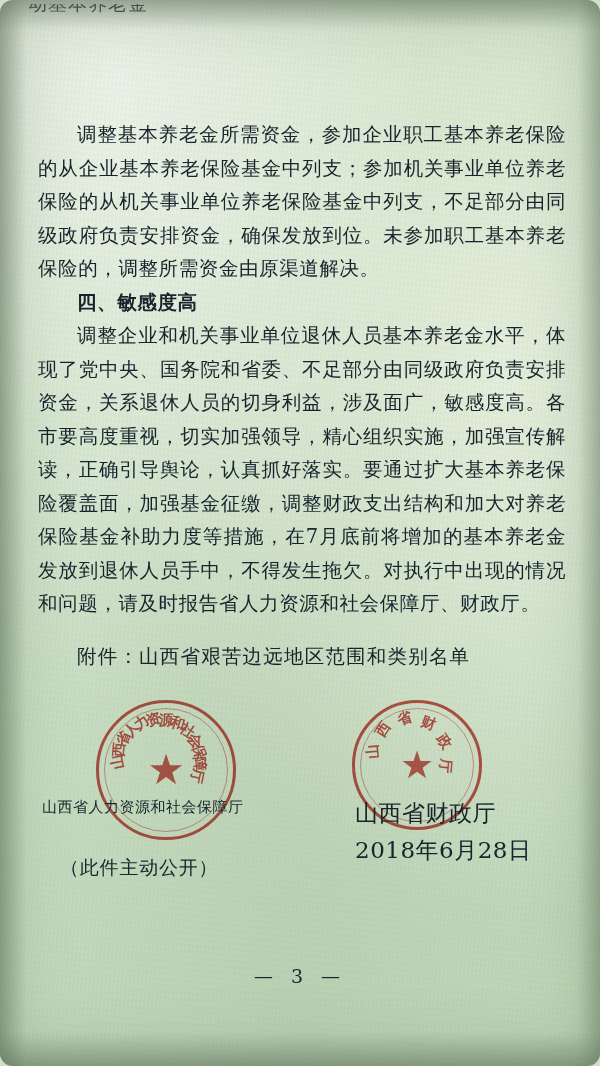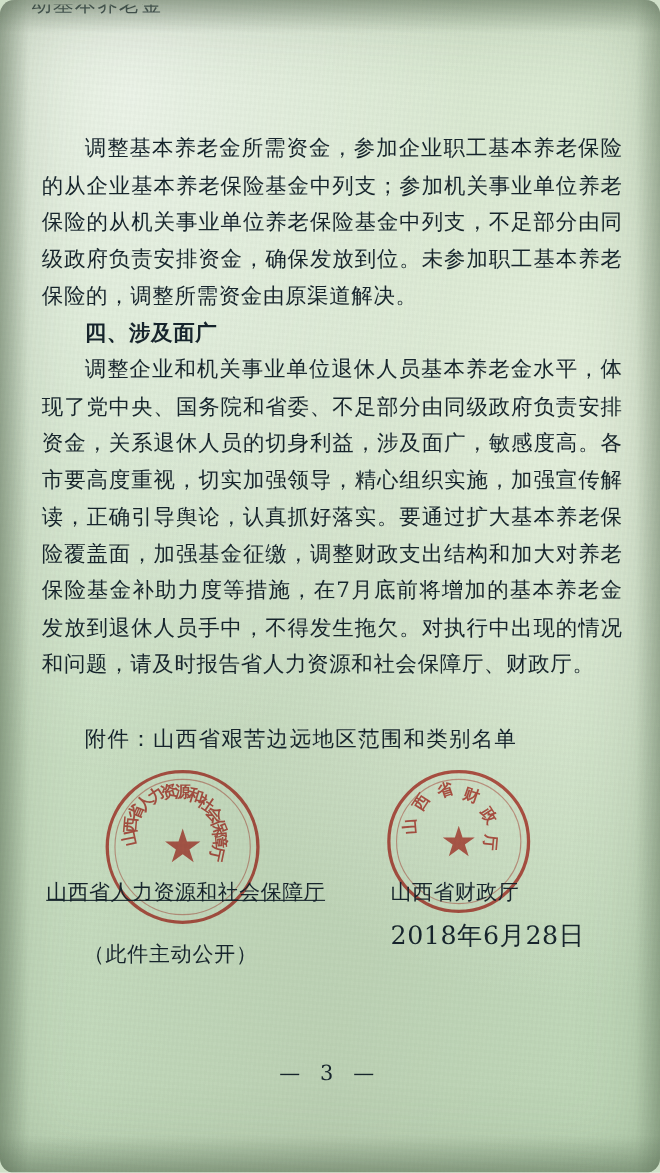--- a/index.html
+++ b/index.html
@@ -77,47 +77,46 @@
     margin: 0 0 0 0;
     text-indent: 2em;
     filter: blur(0.15px);
   }
   .para.heading {
     text-indent: 2em;
     font-weight: bold;
   }
   .para.attachment {
     text-indent: 2em;
-    margin-top: 34px;
+    margin-top: 19px;
     letter-spacing: 1.2px;
   }
 
   
   .sign-area {
     position: absolute;
     top: 780px;
     left: 0;
     width: 600px;
     height: 130px;
   }
   .sign-left {
     position: absolute;
     left: 42px;
     top: 18px;
-    font-size: 19px;
+    font-size: 15px;
     color: #16242c;
     letter-spacing: 0.5px;
     filter: blur(0.15px);
-    text-decoration: underline;
   }
   .sign-right {
     position: absolute;
     left: 355px;
     top: 18px;
-    font-size: 19px;
+    font-size: 23px;
     color: #16242c;
     letter-spacing: 0.5px;
     filter: blur(0.15px);
   }
   .sign-date {
     position: absolute;
     left: 355px;
     top: 55px;
     font-size: 23px;
     color: #16242c;
@@ -125,21 +124,20 @@
     filter: blur(0.15px);
   }
   .public-note {
     position: absolute;
     left: 60px;
     top: 855px;
     font-size: 19px;
     color: #16242c;
     letter-spacing: 0.8px;
     filter: blur(0.15px);
-    margin-left: 16px;
   }
 
   
   .seal {
     position: absolute;
     border-radius: 50%;
     border: 3.5px solid #c8352e;
     opacity: 0.82;
     mix-blend-mode: multiply;
   }
@@ -229,21 +227,21 @@
 
 <div class="page">
   <div class="texture"></div>
 
   <div class="top-cut">
     <span>动基本养老金</span>
   </div>
 
   <div class="body-text">
     <p class="para">调整基本养老金所需资金，参加企业职工基本养老保险的从企业基本养老保险基金中列支；参加机关事业单位养老保险的从机关事业单位养老保险基金中列支，不足部分由同级政府负责安排资金，确保发放到位。未参加职工基本养老保险的，调整所需资金由原渠道解决。</p>
-    <p class="para heading">四、涉及面广</p>
+    <p class="para heading">四、敏感度高</p>
     <p class="para">调整企业和机关事业单位退休人员基本养老金水平，体现了党中央、国务院和省委、不足部分由同级政府负责安排资金，关系退休人员的切身利益，涉及面广，敏感度高。各市要高度重视，切实加强领导，精心组织实施，加强宣传解读，正确引导舆论，认真抓好落实。要通过扩大基本养老保险覆盖面，加强基金征缴，调整财政支出结构和加大对养老保险基金补助力度等措施，在7月底前将增加的基本养老金发放到退休人员手中，不得发生拖欠。对执行中出现的情况和问题，请及时报告省人力资源和社会保障厅、财政厅。</p>
     <p class="para attachment">附件：山西省艰苦边远地区范围和类别名单</p>
   </div>
 
   <div class="seal seal1">
     <div class="seal-inner"></div>
     <div class="seal-text" id="seal1-text">
         <span style="transform: translate(-50%, -50%) translate(-48.9px, 10.4px) rotate(258deg);">山</span>
         <span style="transform: translate(-50%, -50%) translate(-49.8px, -4.4px) rotate(275deg);">西</span>
         <span style="transform: translate(-50%, -50%) translate(-46.4px, -18.7px) rotate(292deg);">省</span>

